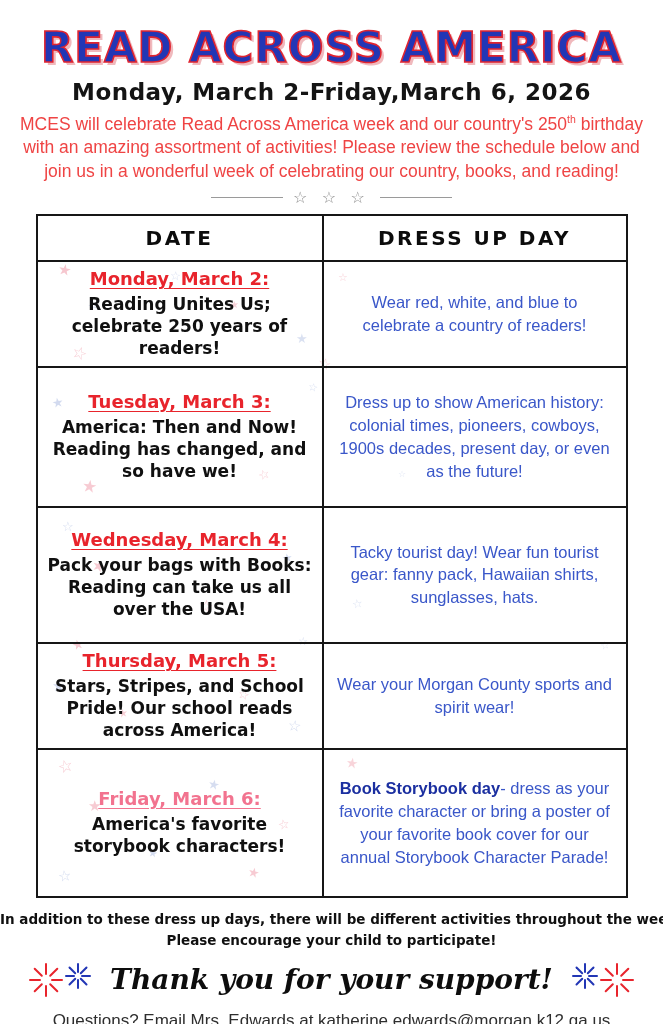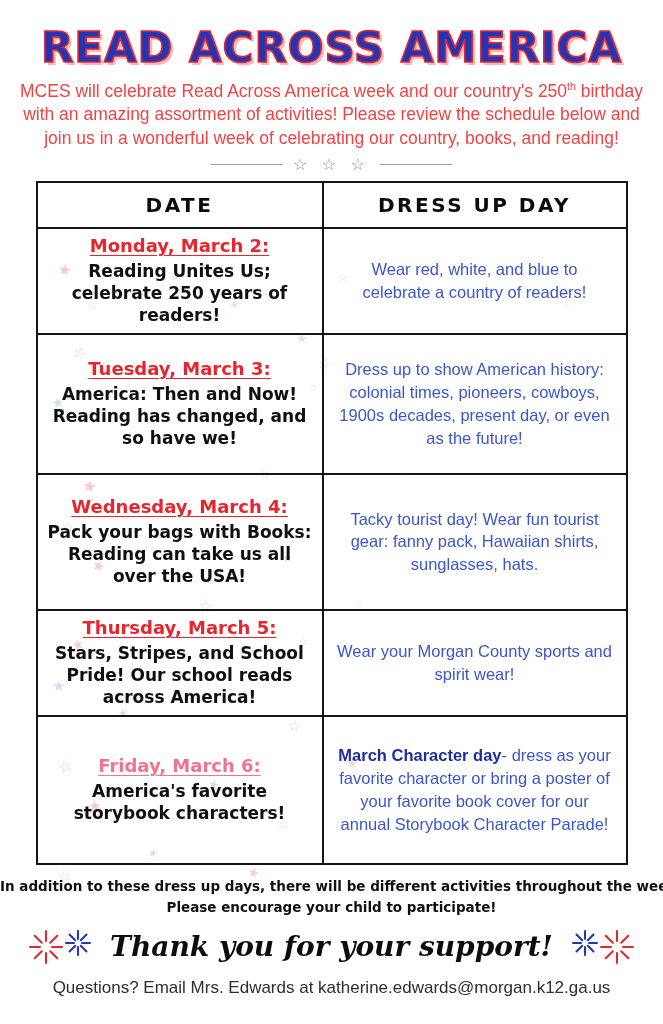--- a/index.html
+++ b/index.html
@@ -107,20 +107,21 @@
       <span class="bg-star" style="left: 278px; top: 818px; font-size: 13px; color: rgb(242, 170, 182); opacity: 0.6; transform: rotate(-12deg);">☆</span>
       <span class="bg-star" style="left: 148px; top: 848px; font-size: 11px; color: rgb(174, 189, 226); opacity: 0.5; transform: rotate(10deg);">★</span>
       <span class="bg-star" style="left: 58px; top: 868px; font-size: 15px; color: rgb(174, 189, 226); opacity: 0.55; transform: rotate(-8deg);">☆</span>
       <span class="bg-star" style="left: 248px; top: 866px; font-size: 13px; color: rgb(242, 170, 182); opacity: 0.6; transform: rotate(14deg);">★</span>
       <span class="bg-star" style="left: 560px; top: 300px; font-size: 10px; color: rgb(242, 170, 182); opacity: 0.35; transform: rotate(12deg);">☆</span>
     </div>
 
   <div class="content">
     <h1 class="title">READ ACROSS AMERICA</h1>
 
+    <div class="date-range">Monday, March 2-Friday,March 6, 2026</div>
 
     <p class="intro"><span>MCES will celebrate Read Across America week and our country's 250</span><sup>th</sup><span> birthday with an amazing assortment of activities! Please review the schedule below and join us in a wonderful week of celebrating our country, books, and reading!</span></p>
 
     <div class="divider">
       <span class="line"></span>
       <span class="divider-stars">☆ ☆ ☆</span>
       <span class="line"></span>
     </div>
 
     <table class="schedule">
@@ -161,21 +162,21 @@
             <div class="day">Thursday, March 5:</div>
             <div class="theme">Stars, Stripes, and School Pride! Our school reads across America!</div>
           </td>
           <td class="dress-cell">Wear your Morgan County sports and spirit wear!</td>
         </tr>
         <tr class="r5">
           <td class="date-cell">
             <div class="day pink">Friday, March 6:</div>
             <div class="theme">America's favorite storybook characters!</div>
           </td>
-          <td class="dress-cell"><span class="bold-blue">March Character day</span><span>- dress as your favorite character or bring a poster of your favorite book cover for our annual Storybook Character Parade!</span></td>
+          <td class="dress-cell"><span class="bold-blue">Book Storybook day</span><span>- dress as your favorite character or bring a poster of your favorite book cover for our annual Storybook Character Parade!</span></td>
         </tr>
       </tbody>
     </table>
 
     <div class="note">
       <div>In addition to these dress up days, there will be different activities throughout the week.</div>
       <div>Please encourage your child to participate!</div>
     </div>
 
     <div class="thanks-row">

